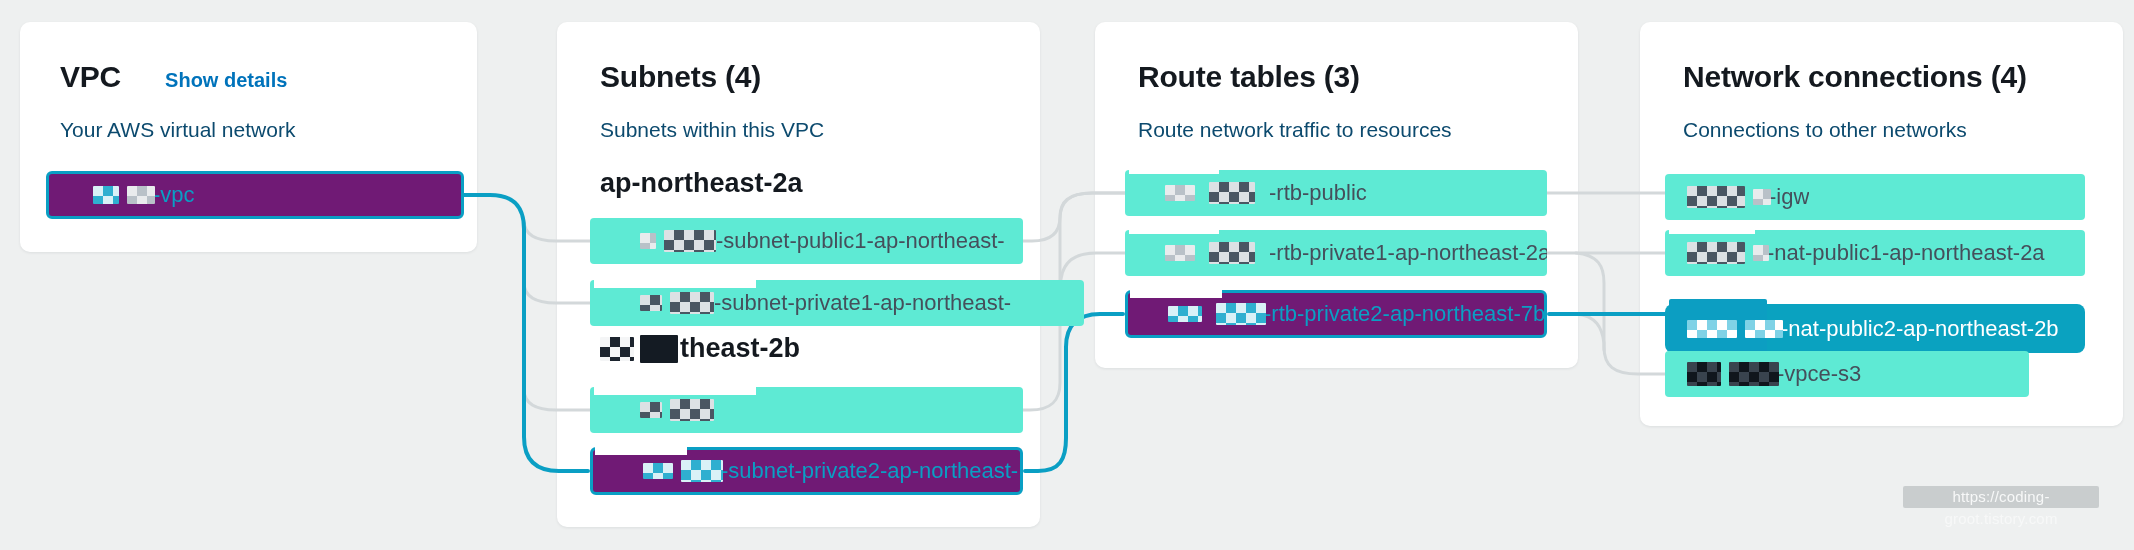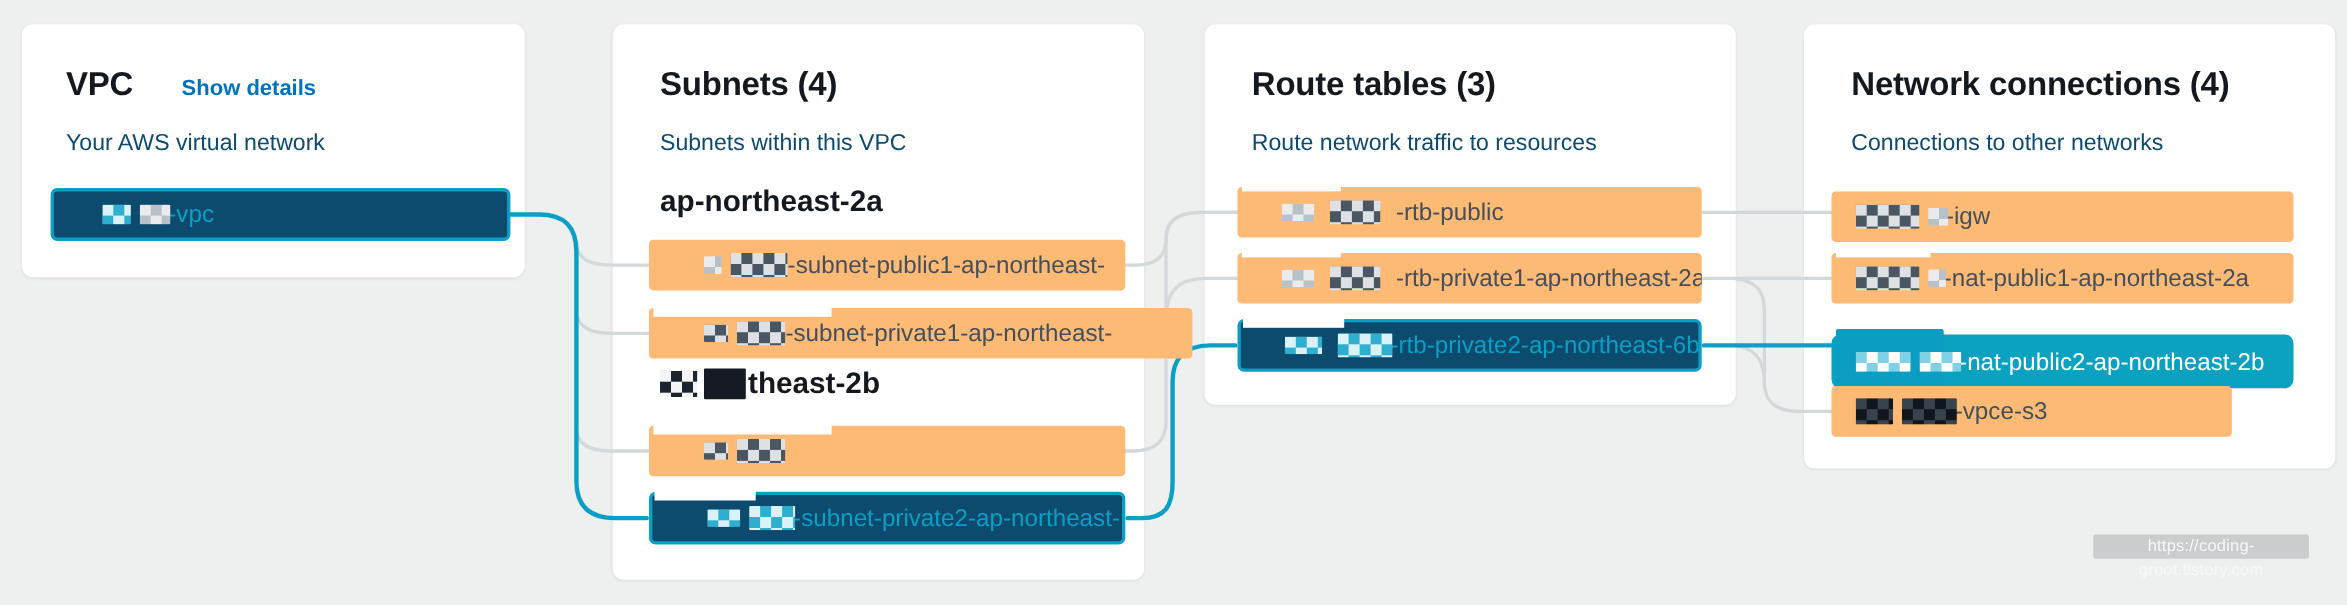--- a/index.html
+++ b/index.html
@@ -25,26 +25,26 @@
     font-size:21px;color:#0c4a6e;
   }
   .sub.vpcsub{left:40px}
   .az{
     position:absolute;margin:0;font-size:27px;font-weight:bold;color:#14191f;
     display:flex;align-items:center;gap:6px;white-space:nowrap;
   }
   .node{
     position:absolute;z-index:2;display:flex;align-items:center;
     box-sizing:border-box;border-radius:4px;cursor:pointer;
-    background:#fdba74;color:#454f5b;font-size:22px;
+    background:#5eead4;color:#454f5b;font-size:22px;
     white-space:nowrap;overflow:visible;
   }
   .node .nlabel{overflow:hidden;text-overflow:clip}
   .node.outline{
-    background:#0c4a6e;border:3px solid #0a9fc4;color:#0a9fc4;border-radius:6px;
+    background:#701a75;border:3px solid #0a9fc4;color:#0a9fc4;border-radius:6px;
   }
   .node.fill{
     background:#0aa2c0;color:#ffffff;border-radius:8px;
   }
   .pad-vpc{padding-left:44px}
   .pad-sn{padding-left:50px}
   .pad-rt{padding-left:40px}
   .pad-nc{padding-left:22px}
   .redact{
     position:relative;display:inline-block;height:22px;flex:none;border-radius:1px;
@@ -170,21 +170,21 @@
     <i class="cut" style="width:90px;height:12px"></i>
     <span class="redact r-light gap14" style="width:30px;height:16px"></span>
     <span class="redact r-dark gap14" style="width:46px"></span>
     <span class="nlabel">-rtb-private1-ap-northeast-2a</span>
   </div>
 
   <div class="node outline pad-rt" style="left:30px;top:268px;width:422px;height:48px">
     <i class="cut onsel"></i>
     <span class="redact r-teal gap14" style="width:34px;height:16px"></span>
     <span class="redact r-teal" style="width:50px;margin-right:-2px"></span>
-    <span class="nlabel">-rtb-private2-ap-northeast-6b</span>
+    <span class="nlabel">-rtb-private2-ap-northeast-7b</span>
   </div>
 </section>
 
 <section class="card" style="left:1640px;top:22px;width:483px;height:404px">
   <div class="headpos">
       <h2>Network connections (4)</h2>
     </div>
   <p class="sub">Connections to other networks</p>
 
   <div class="node pad-nc" style="left:25px;top:152px;width:420px;height:46px">

